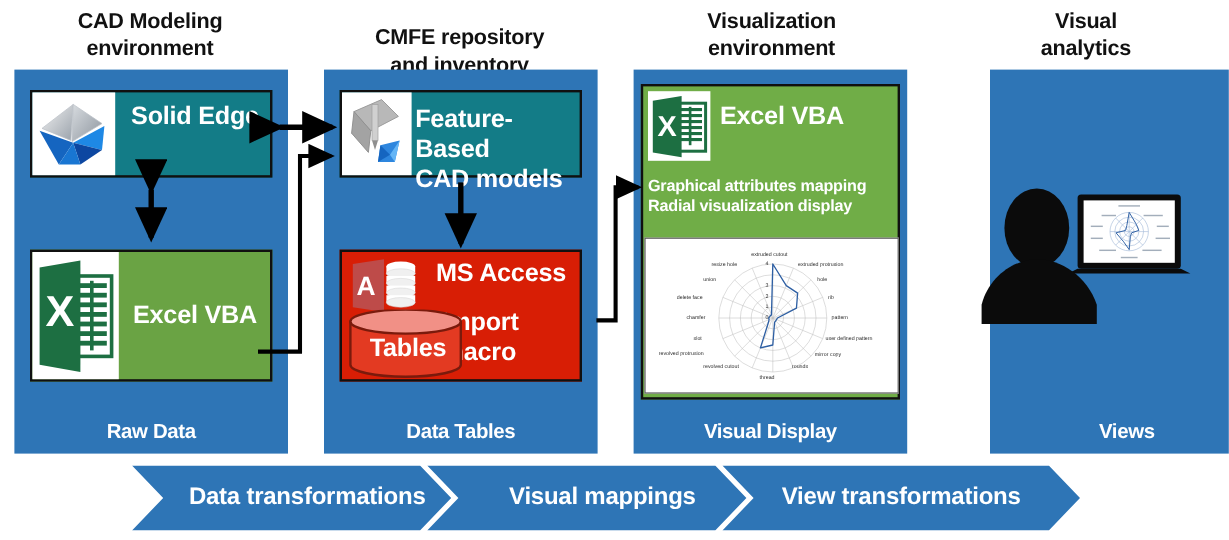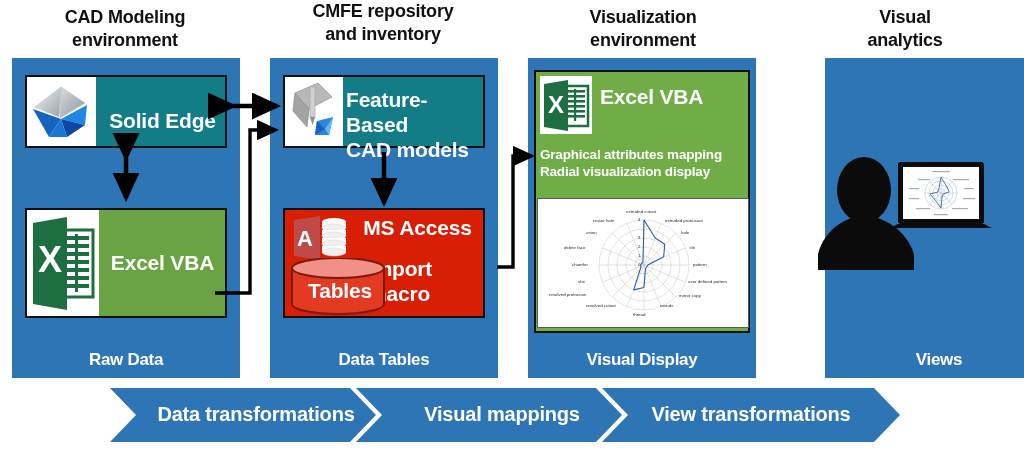--- a/index.html
+++ b/index.html
@@ -116,21 +116,21 @@
 </style>
 </head>
 <body>
 
 <div class="stage">
 
   <div class="col-title" style="left:10px;top:6px;width:230px;">
     <div>CAD Modeling</div>
     <div>environment</div>
   </div>
-  <div class="col-title" style="left:268px;top:0;width:230px;">
+  <div class="col-title" style="left:268px;top:20px;width:230px;">
     <div>CMFE repository</div>
     <div>and inventory</div>
   </div>
   <div class="col-title" style="left:528px;top:6px;width:230px;">
     <div>Visualization</div>
     <div>environment</div>
   </div>
   <div class="col-title" style="left:790px;top:6px;width:230px;">
     <div>Visual</div>
     <div>analytics</div>
@@ -155,21 +155,21 @@
         </linearGradient>
       </defs>
       <polygon points="8,30 34,10 32,40" fill="url(#seGrad1)" stroke="#b9bfc6" stroke-width="0.6"></polygon>
       <polygon points="34,10 58,26 33,41" fill="url(#seGrad2)" stroke="#b9bfc6" stroke-width="0.6"></polygon>
       <polygon points="6,32 34,42 22,60" fill="#1565C0"></polygon>
       <polygon points="34,42 60,28 58,48" fill="#1E88E5"></polygon>
       <polygon points="34,42 58,48 40,60" fill="#0D47A1"></polygon>
       <polygon points="22,60 34,42 40,60" fill="#1976D2"></polygon>
     </svg>
   </div>
-  <div class="ibox-title" style="left:100px;top:108px;width:125px;text-align:center;">Solid Edge</div>
+  <div class="ibox-title" style="left:100px;top:84px;width:125px;text-align:center;">Solid Edge</div>
 
   <div class="ibox green" style="left:25px;top:208px;width:202px;height:110px;">
   </div>
   <div class="logo-tile" style="left:27px;top:210px;width:72px;height:106px;">
     <svg width="72" height="106" viewBox="0 0 72 106">
       <rect x="34" y="20" width="32" height="67" fill="#ffffff" stroke="#1D6F42" stroke-width="3"></rect>
       <g fill="#1D6F42">
         <rect x="38" y="26" width="24" height="4"></rect>
         <rect x="38" y="34" width="24" height="4"></rect>
         <rect x="38" y="42" width="24" height="4"></rect>

